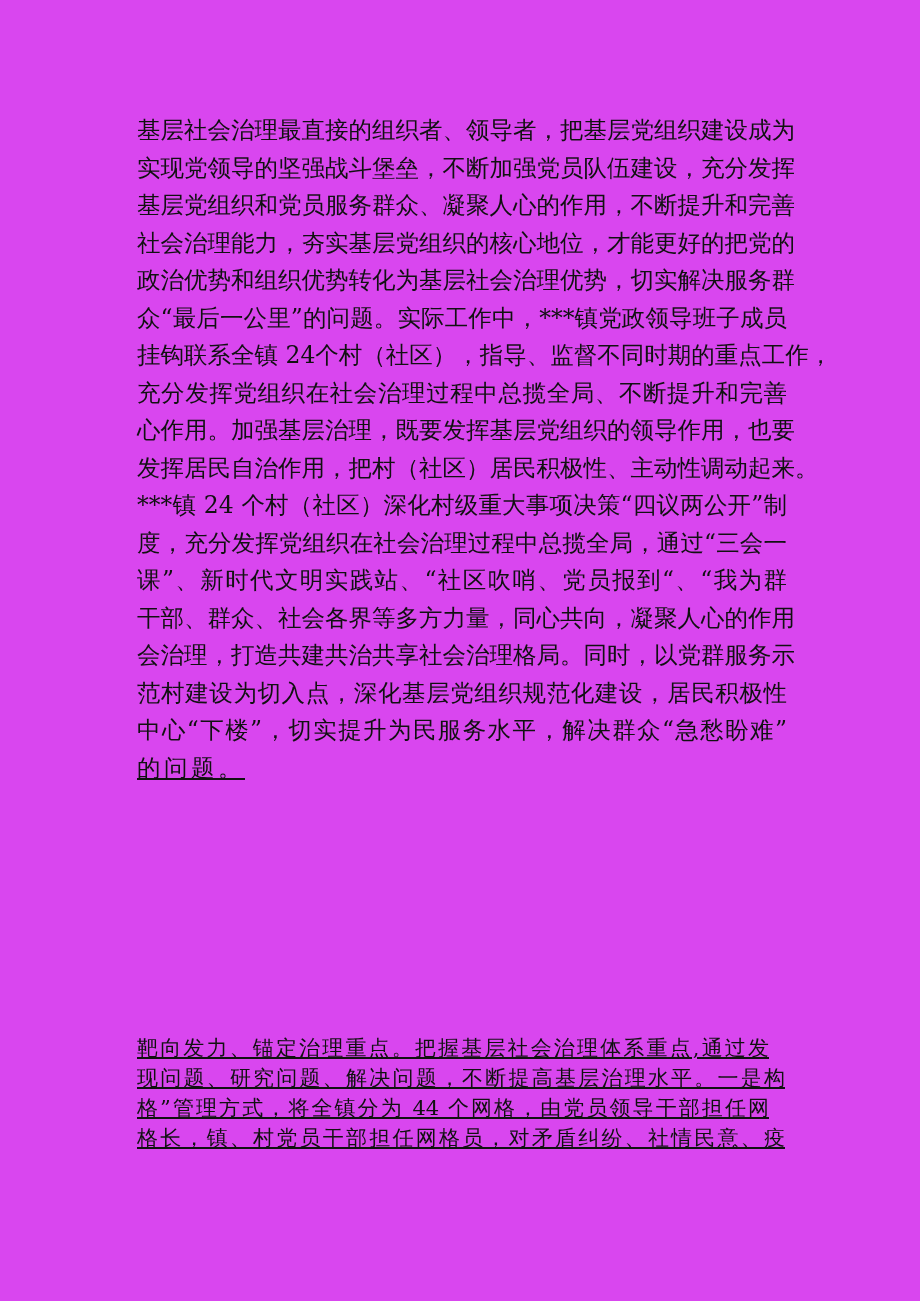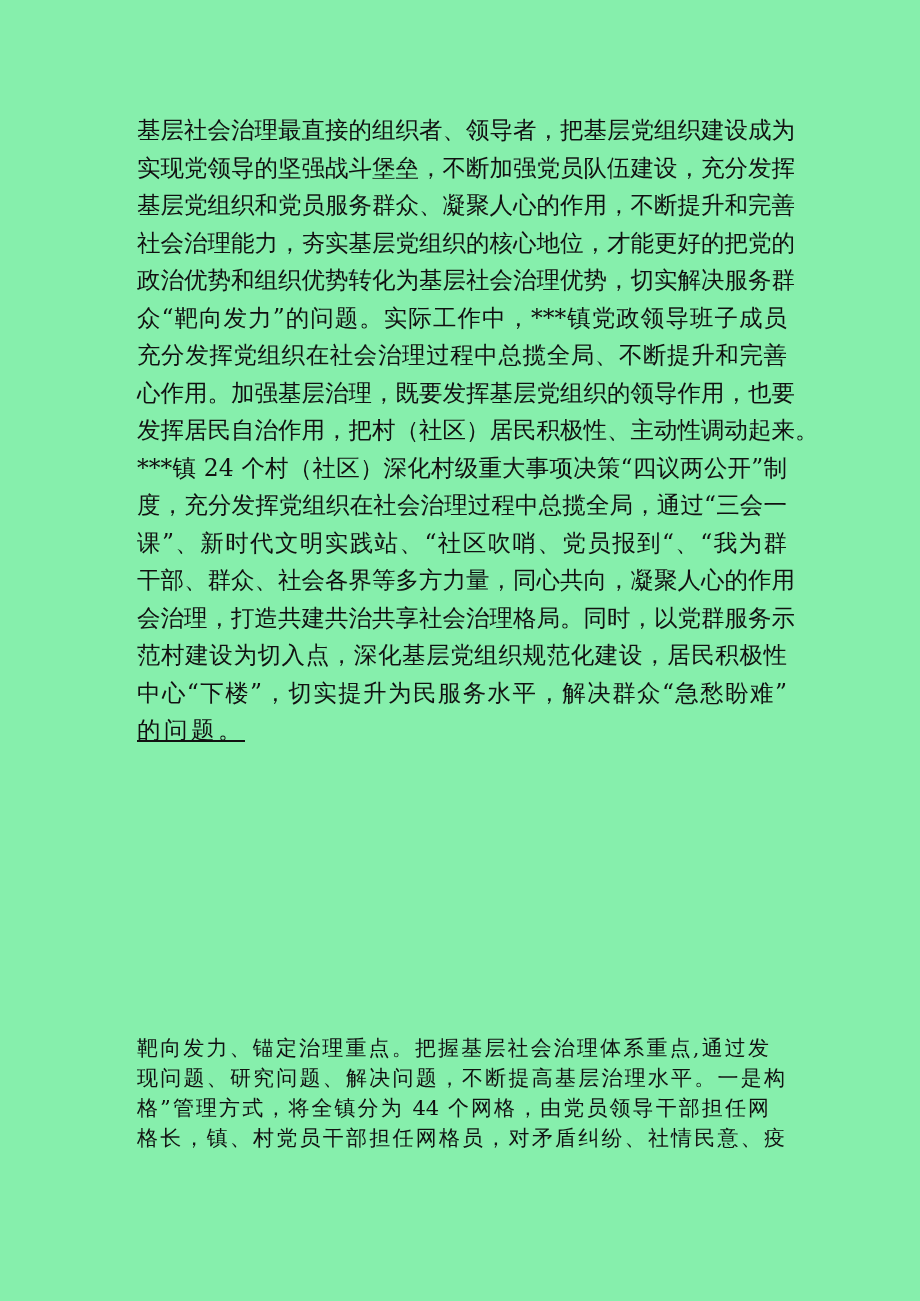--- a/index.html
+++ b/index.html
@@ -1,38 +1,39 @@
 <!DOCTYPE html>
 <html><head>
 <meta charset="utf-8">
 <style>
   html, body { margin: 0; padding: 0; background: #ffffff; }
   body { width: 920px; height: 1301px; position: relative; overflow: hidden;
          font-family: "DejaVu Serif", "Liberation Serif", serif; color: #111; }
-  .page { position: absolute; left: 0; top: 0; width: 920px; height: 1301px; background: #86efac; }
+  .page { position: absolute; left: 0; top: 0; width: 920px; height: 1301px; background: #d946ef; }
   .para1 { position: absolute; left: 137px; top: 112px; width: 650px; }
   .para1 .line { height: 37.5px; line-height: 37.5px; font-size: 23.5px; white-space: nowrap;
                  text-align: justify; text-align-last: justify; letter-spacing: 0px; }
   .para1 .line.last { text-align-last: left; letter-spacing: 3.5px; text-decoration: underline; }
-  .para2 { position: absolute; left: 137px; top: 1033px; width: 648px; }
+  .para2 { position: absolute; left: 137px; top: 1033px; width: 648px; text-decoration: underline; }
   .para2 .line { height: 30px; line-height: 30px; font-size: 21px; white-space: nowrap;
                  text-align: justify; text-align-last: justify; }
   .para2 .line.short { width: 632px; }
 </style>
 </head>
 <body>
 
 <div class="page">
   <div class="para1">
     <div class="line">基层社会治理最直接的组织者、领导者，把基层党组织建设成为</div>
     <div class="line">实现党领导的坚强战斗堡垒，不断加强党员队伍建设，充分发挥</div>
     <div class="line">基层党组织和党员服务群众、凝聚人心的作用，不断提升和完善</div>
     <div class="line">社会治理能力，夯实基层党组织的核心地位，才能更好的把党的</div>
     <div class="line">政治优势和组织优势转化为基层社会治理优势，切实解决服务群</div>
-    <div class="line">众“靶向发力”的问题。实际工作中，***镇党政领导班子成员</div>
+    <div class="line">众“最后一公里”的问题。实际工作中，***镇党政领导班子成员</div>
+    <div class="line">挂钩联系全镇 24个村（社区），指导、监督不同时期的重点工作，</div>
     <div class="line">充分发挥党组织在社会治理过程中总揽全局、不断提升和完善</div>
     <div class="line">心作用。加强基层治理，既要发挥基层党组织的领导作用，也要</div>
     <div class="line">发挥居民自治作用，把村（社区）居民积极性、主动性调动起来。</div>
     <div class="line">***镇 24 个村（社区）深化村级重大事项决策“四议两公开”制</div>
     <div class="line">度，充分发挥党组织在社会治理过程中总揽全局，通过“三会一</div>
     <div class="line">课”、新时代文明实践站、“社区吹哨、党员报到“、“我为群</div>
     <div class="line">干部、群众、社会各界等多方力量，同心共向，凝聚人心的作用</div>
     <div class="line">会治理，打造共建共治共享社会治理格局。同时，以党群服务示</div>
     <div class="line">范村建设为切入点，深化基层党组织规范化建设，居民积极性</div>
     <div class="line">中心“下楼”，切实提升为民服务水平，解决群众“急愁盼难”</div>

